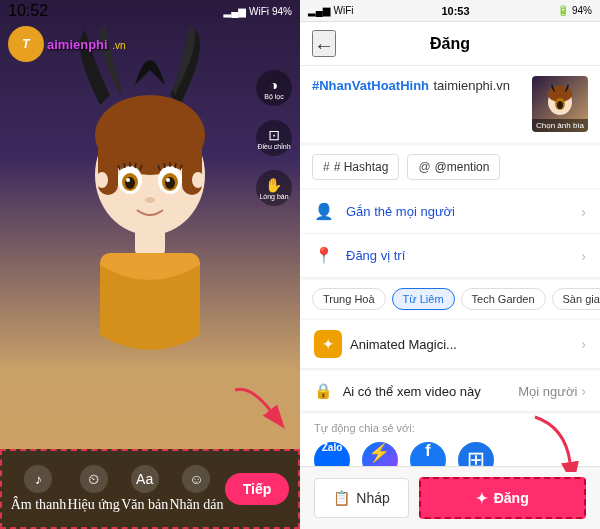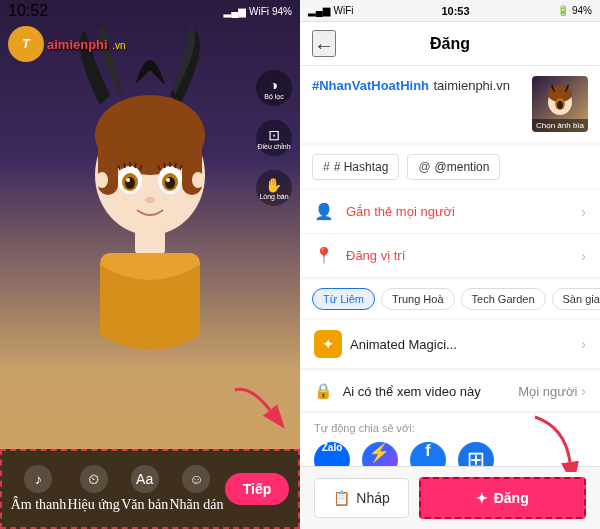--- a/index.html
+++ b/index.html
@@ -294,21 +294,21 @@
     }
     .menu-row-icon {
       width: 22px;
       font-size: 16px;
       color: #888;
       margin-right: 10px;
     }
     .menu-row-text {
       flex: 1;
       font-size: 13px;
-      color: #ef4444;
+      color: #1d4ed8;
     }
     .chevron {
       font-size: 14px;
       color: #bbb;
     }
 
     
     .chips-row {
       display: flex;
       gap: 6px;
@@ -543,21 +543,21 @@
       <span style="font-size:10px;color:#fff;">WiFi</span>
       <span style="font-size:10px;color:#fff;">94%</span>
     </div>
   </div>
 
   <div class="logo">
     <div class="logo-circle">
       <span>T</span>
     </div>
     <div>
-      <span style="font-size:13px;font-weight:bold;color:#ef4444;text-shadow:1px 1px 2px #000;">aimienphi</span>
+      <span style="font-size:13px;font-weight:bold;color:#d946ef;text-shadow:1px 1px 2px #000;">aimienphi</span>
       <span style="font-size:10px;color:#ffd700;">.vn</span>
     </div>
   </div>
 
   <div class="right-icons">
     <div class="r-icon-btn">
       <span class="r-icon-symbol">◑</span>
       <span class="r-icon-label">Bộ lọc</span>
     </div>
     <div class="r-icon-btn">
@@ -658,22 +658,22 @@
       <span class="chevron">›</span>
     </div>
 
     <div class="menu-row" style="margin-bottom:2px;">
       <span class="menu-row-icon">📍</span>
       <span class="menu-row-text">Đăng vị trí</span>
       <span class="chevron">›</span>
     </div>
 
     <div class="chips-row">
+      <div class="chip">Trung Hoà</div>
       <div class="chip active">Từ Liêm</div>
-      <div class="chip">Trung Hoà</div>
       <div class="chip">Tech Garden</div>
       <div class="chip">Sàn giao dịch Bất ...</div>
 
     </div>
 
     <div class="effect-row">
       <div class="effect-icon-box">
         <span style="color:#fff;">✦</span>
       </div>
       <span class="effect-name">Animated Magici...</span>

